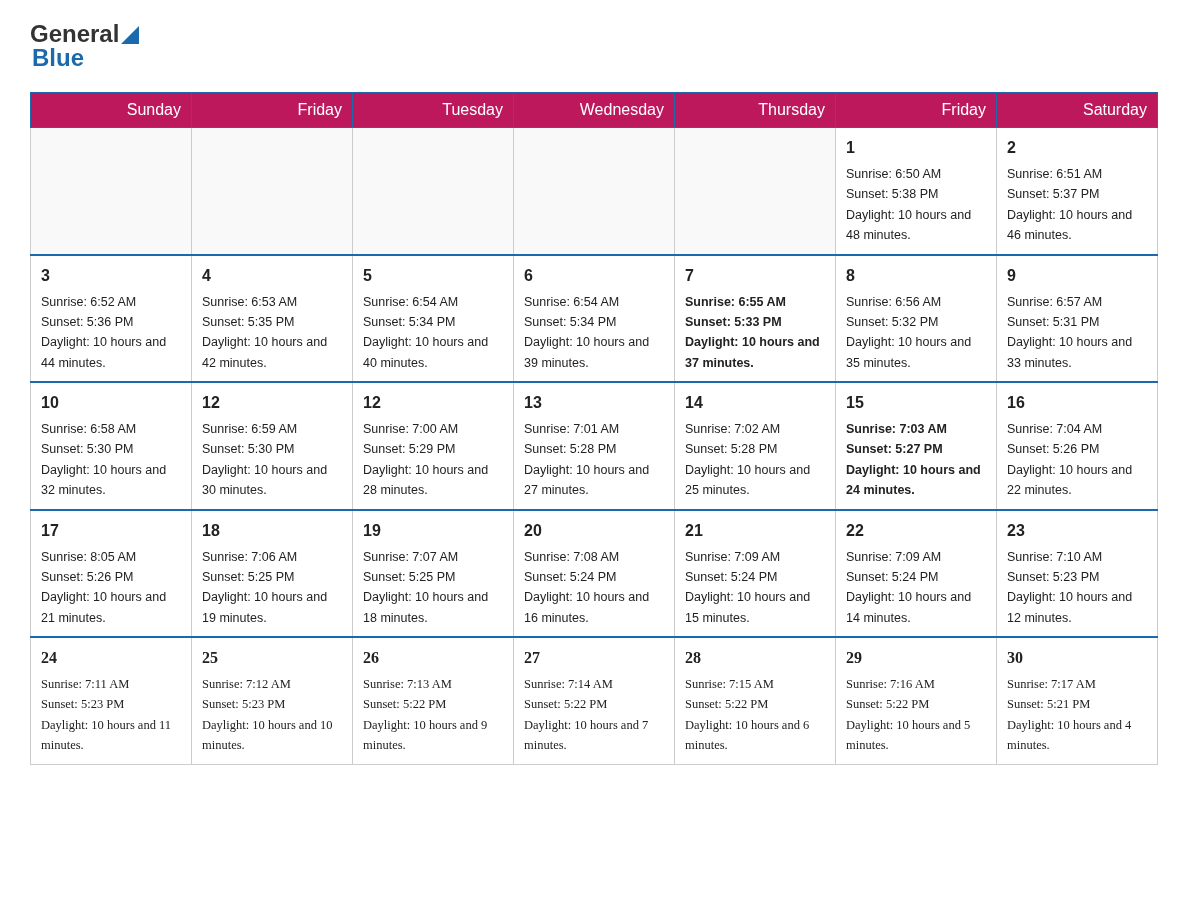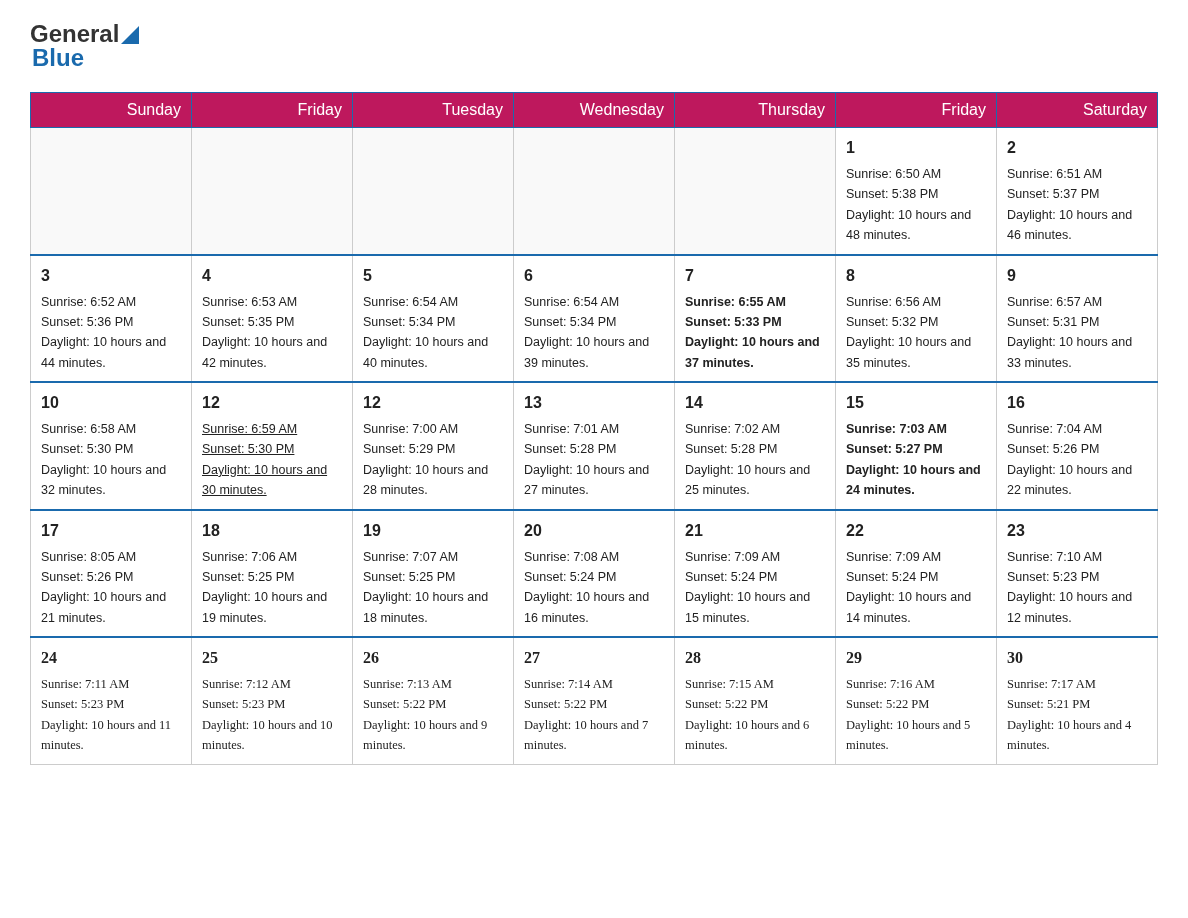--- a/index.html
+++ b/index.html
@@ -148,21 +148,21 @@
 Sunset: 5:32 PM
 Daylight: 10 hours and 35 minutes.</span></td>
         <td><span class="day-num">9</span><span class="day-info" style="white-space: pre-line;">Sunrise: 6:57 AM
 Sunset: 5:31 PM
 Daylight: 10 hours and 33 minutes.</span></td>
       </tr>
       <tr>
         <td><span class="day-num">10</span><span class="day-info" style="white-space: pre-line;">Sunrise: 6:58 AM
 Sunset: 5:30 PM
 Daylight: 10 hours and 32 minutes.</span></td>
-        <td><span class="day-num">12</span><span class="day-info" style="white-space: pre-line; text-decoration: underline;">Sunrise: 6:59 AM
+        <td><span class="day-num">12</span><span class="day-info" style="white-space: pre-line;">Sunrise: 6:59 AM
 Sunset: 5:30 PM
 Daylight: 10 hours and 30 minutes.</span></td>
         <td><span class="day-num">12</span><span class="day-info" style="white-space: pre-line;">Sunrise: 7:00 AM
 Sunset: 5:29 PM
 Daylight: 10 hours and 28 minutes.</span></td>
         <td><span class="day-num">13</span><span class="day-info" style="white-space: pre-line;">Sunrise: 7:01 AM
 Sunset: 5:28 PM
 Daylight: 10 hours and 27 minutes.</span></td>
         <td><span class="day-num">14</span><span class="day-info" style="white-space: pre-line;">Sunrise: 7:02 AM
 Sunset: 5:28 PM

